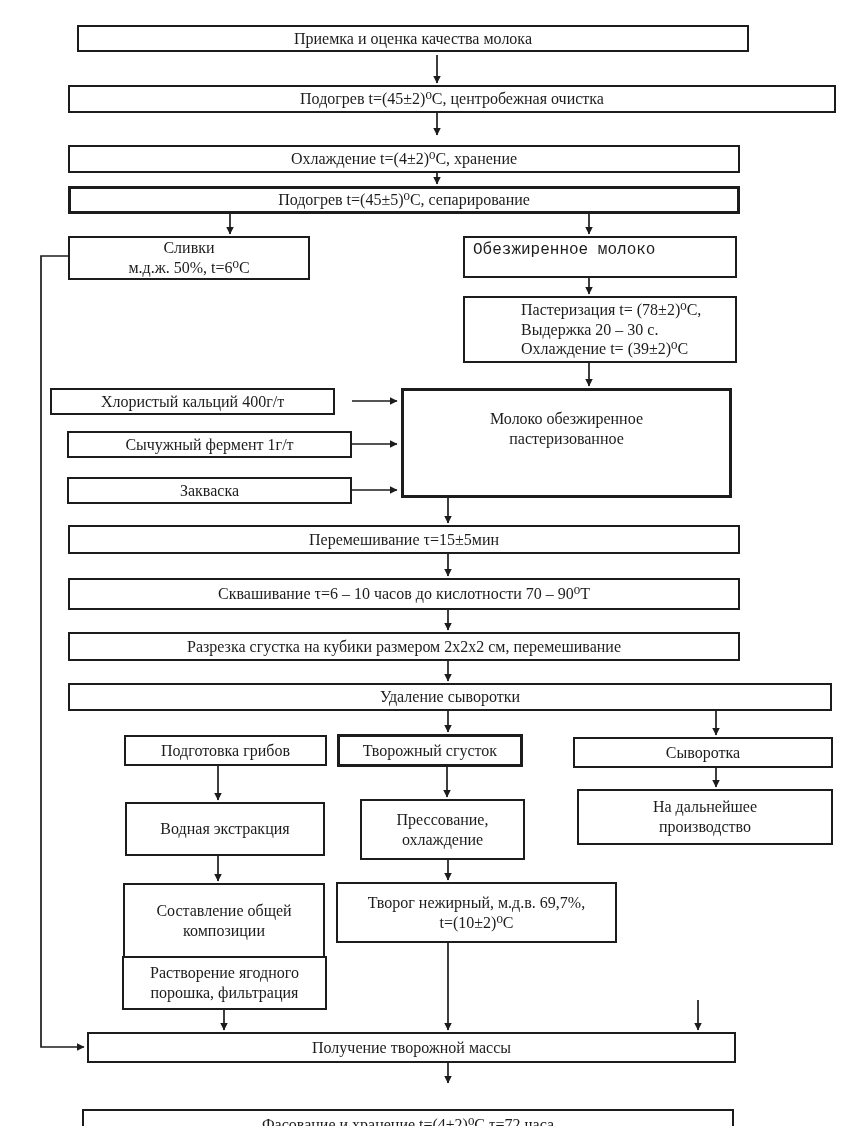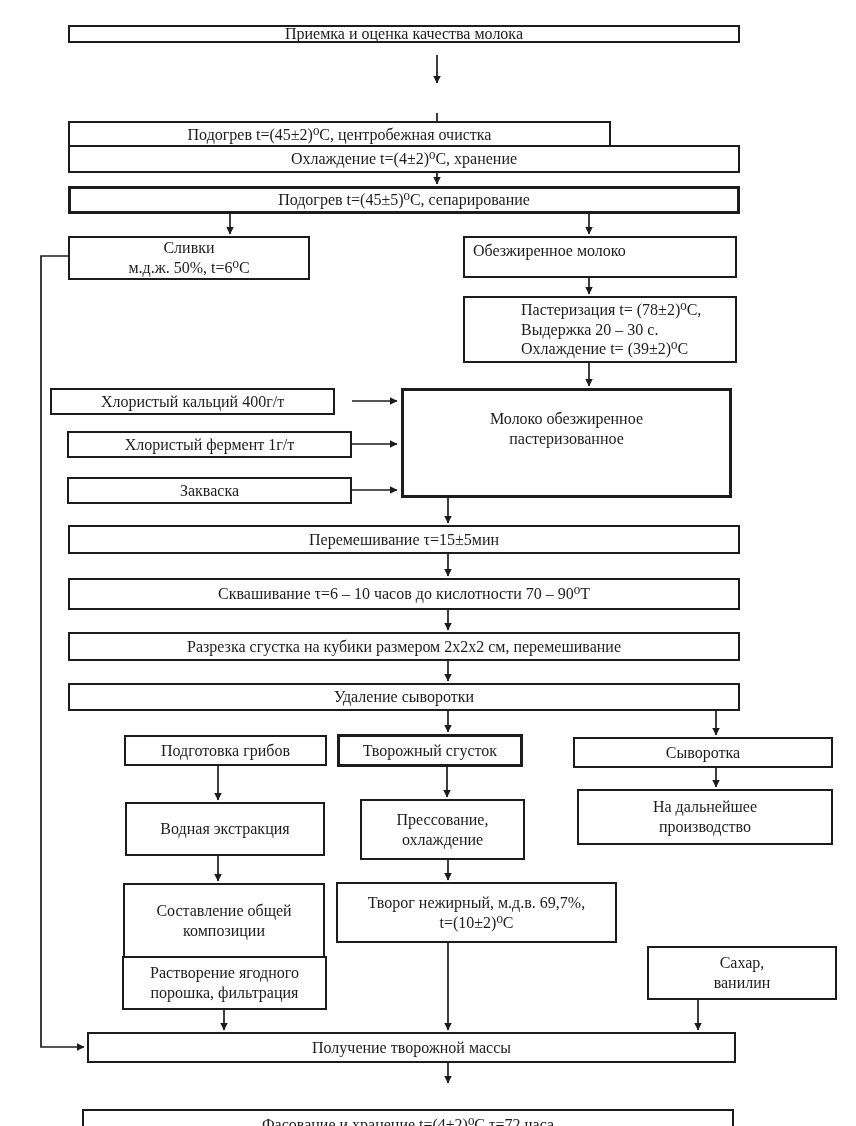--- a/index.html
+++ b/index.html
@@ -24,20 +24,21 @@
     line-height:1.22;
     white-space:pre-line;
     padding:1px 4px;
   }
   .bx.thick{border-width:3px;}
   .bx.top-left{
     align-items:flex-start;
     justify-content:flex-start;
     text-align:left;
     padding:3px 8px;
+    font-family:Liberation Mono, monospace;
   }
   .bx.indent-left{
     justify-content:flex-start;
     text-align:left;
     padding-left:56px;
   }
   svg.wires{position:absolute;left:0;top:0;}
   svg.wires line, svg.wires polyline{stroke:#1c1c1c;stroke-width:1.7;fill:none;}
 </style>
 </head>
@@ -81,61 +82,59 @@
 
     <line x1="224" y1="1010" x2="224" y2="1030" marker-end="url(#ah)"></line>
     <line x1="448" y1="943" x2="448" y2="1030" marker-end="url(#ah)"></line>
     <line x1="698" y1="1000" x2="698" y2="1030" marker-end="url(#ah)"></line>
 
     <polyline points="68,256 41,256 41,1047 84,1047" marker-end="url(#ah)"></polyline>
 
     <line x1="448" y1="1063" x2="448" y2="1083" marker-end="url(#ah)"></line>
   </svg>
 
-  <div class="bx" style="left:68px;top:25px;width:672px;height:18px;">Приемка и оценка качества молока</div>
-  <div class="bx" style="left:68px;top:85px;width:543px;height:28px;margin-top:36px;">Подогрев t=(45±2)⁰С, центробежная очистка</div>
+  <div class="bx" style="left:77px;top:25px;width:672px;height:27px;">Приемка и оценка качества молока</div>
+  <div class="bx" style="left:68px;top:85px;width:768px;height:28px;">Подогрев t=(45±2)⁰С, центробежная очистка</div>
   <div class="bx" style="left:68px;top:137px;width:672px;height:28px;margin-top:8px;">Охлаждение t=(4±2)⁰С, хранение</div>
   <div class="bx thick" style="left:68px;top:186px;width:672px;height:28px;">Подогрев t=(45±5)⁰С, сепарирование</div>
 
   <div class="bx" style="left:68px;top:236px;width:242px;height:44px;">Сливки
 м.д.ж. 50%, t=6⁰С</div>
   <div class="bx top-left" style="left:463px;top:236px;width:274px;height:42px;">Обезжиренное молоко</div>
 
   <div class="bx indent-left" style="left:463px;top:296px;width:274px;height:67px;">Пастеризация t= (78±2)⁰С,
 Выдержка 20 – 30 с.
 Охлаждение t= (39±2)⁰С</div>
 
   <div class="bx" style="left:50px;top:388px;width:285px;height:27px;">Хлористый кальций 400г/т</div>
-  <div class="bx" style="left:67px;top:431px;width:285px;height:27px;">Хлористый фермент 1г/т</div>
+  <div class="bx" style="left:67px;top:431px;width:285px;height:27px;">Сычужный фермент 1г/т</div>
   <div class="bx" style="left:67px;top:477px;width:285px;height:27px;">Закваска</div>
 
   <div class="bx thick" style="left:401px;top:388px;width:331px;height:110px;padding-bottom:30px;">Молоко обезжиренное
 пастеризованное</div>
 
   <div class="bx" style="left:68px;top:525px;width:672px;height:29px;">Перемешивание τ=15±5мин</div>
   <div class="bx" style="left:68px;top:578px;width:672px;height:32px;">Сквашивание τ=6 – 10 часов до кислотности 70 – 90⁰Т</div>
   <div class="bx" style="left:68px;top:632px;width:672px;height:29px;">Разрезка сгустка на кубики размером 2х2х2 см, перемешивание</div>
-  <div class="bx" style="left:68px;top:683px;width:672px;height:28px;">Удаление сыворотки</div>
+  <div class="bx" style="left:68px;top:683px;width:764px;height:28px;">Удаление сыворотки</div>
 
   <div class="bx" style="left:124px;top:735px;width:203px;height:31px;">Подготовка грибов</div>
   <div class="bx thick" style="left:337px;top:734px;width:186px;height:33px;">Творожный сгусток</div>
   <div class="bx" style="left:573px;top:737px;width:260px;height:31px;">Сыворотка</div>
 
   <div class="bx" style="left:125px;top:802px;width:200px;height:54px;">Водная экстракция</div>
   <div class="bx" style="left:360px;top:799px;width:165px;height:61px;">Прессование,
 охлаждение</div>
   <div class="bx" style="left:577px;top:789px;width:256px;height:56px;">На дальнейшее
 производство</div>
 
   <div class="bx" style="left:123px;top:883px;width:202px;height:75px;">Составление общей
 композиции</div>
   <div class="bx" style="left:336px;top:882px;width:281px;height:61px;">Творог нежирный, м.д.в. 69,7%,
 t=(10±2)⁰С</div>
 
   <div class="bx" style="left:122px;top:956px;width:205px;height:54px;">Растворение ягодного
 порошка, фильтрация</div>
-  <div class="bx" style="left:647px;top:946px;width:190px;height:54px;">Сахар,
-ванилин</div>
 
   <div class="bx" style="left:87px;top:1032px;width:649px;height:31px;">Получение творожной массы</div>
   <div class="bx" style="left:82px;top:1085px;width:652px;height:32px;margin-top:24px;">Фасование и хранение t=(4±2)⁰С τ=72 часа</div>
 
 </div>
 
 </body></html>

